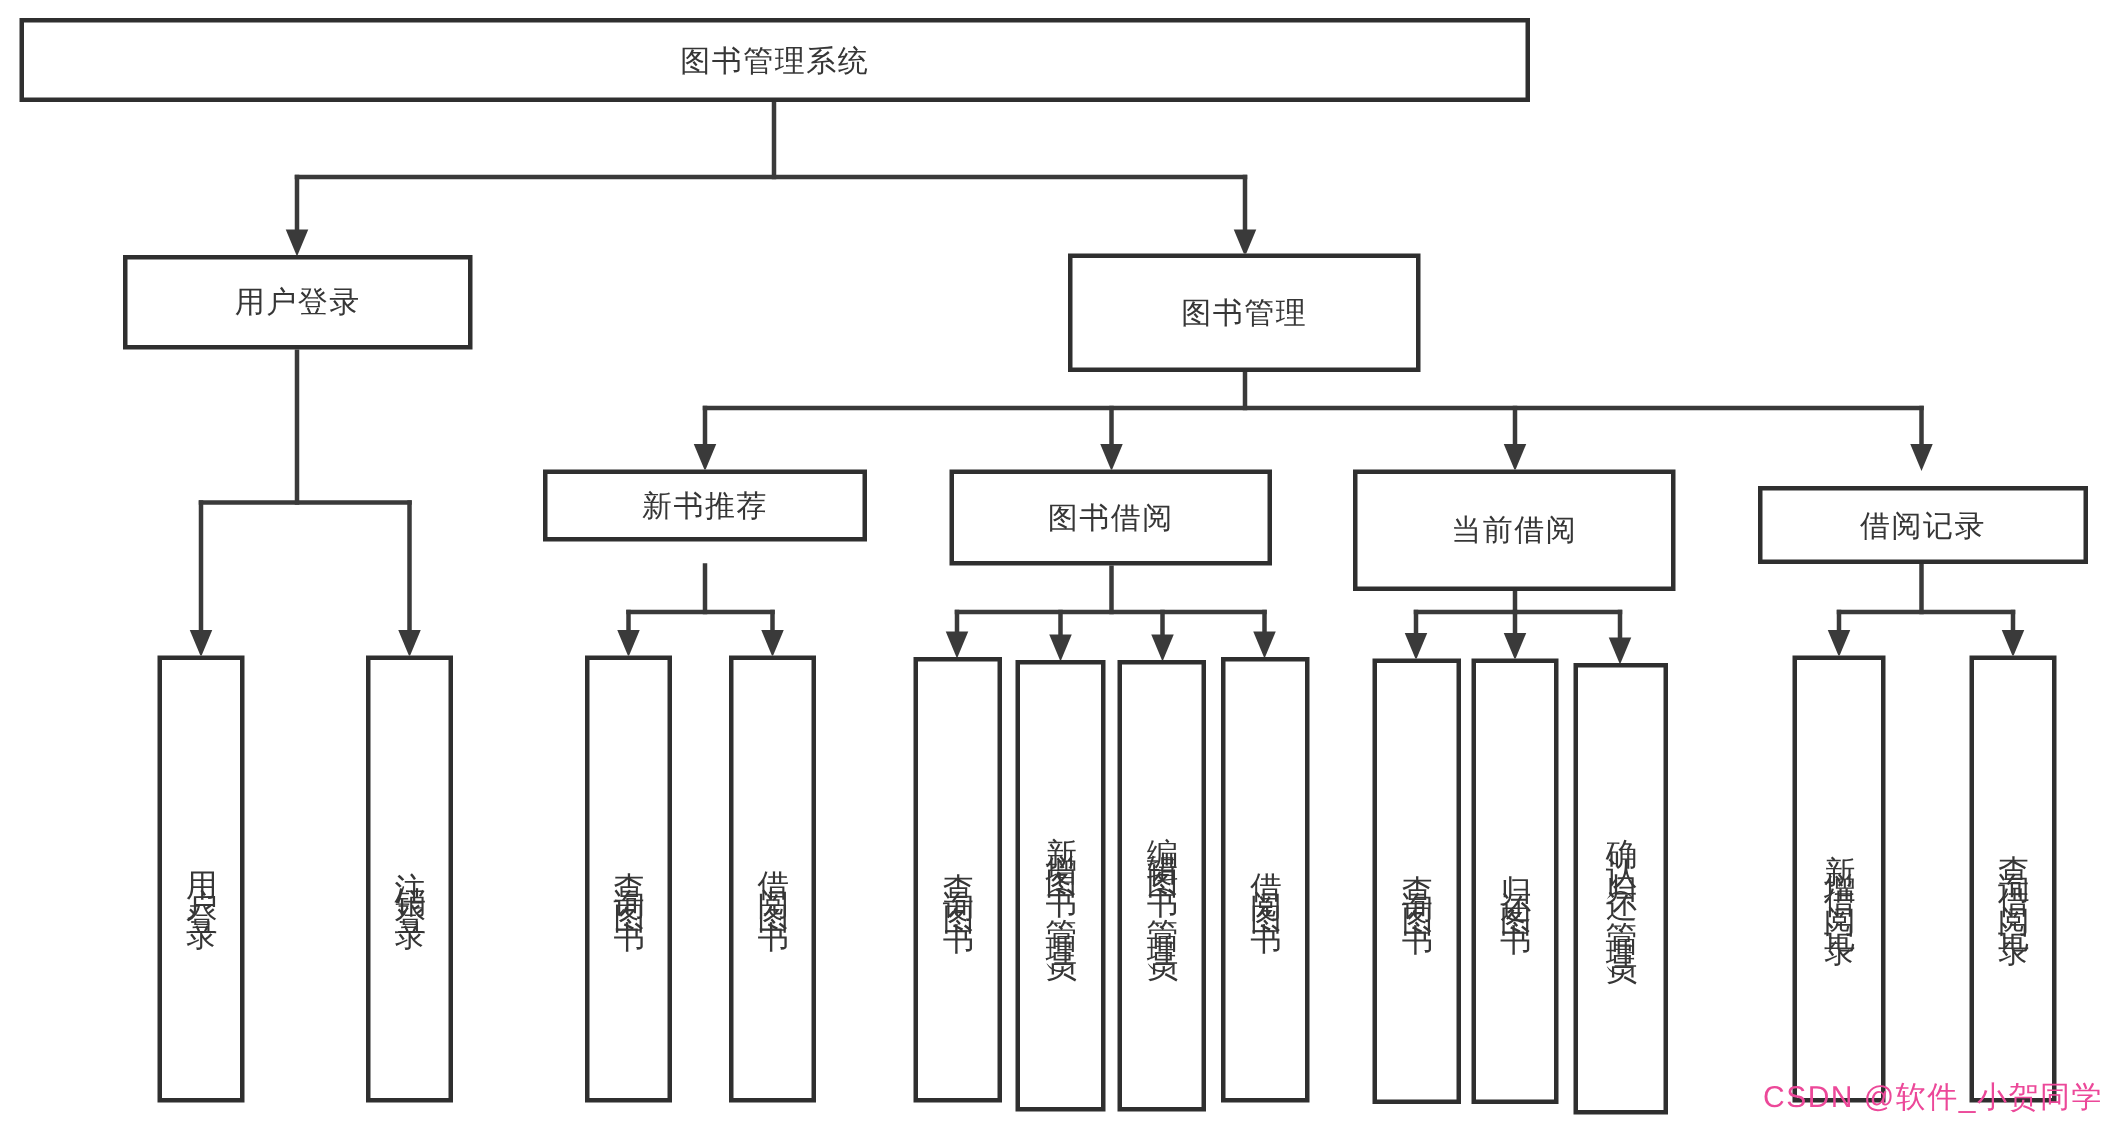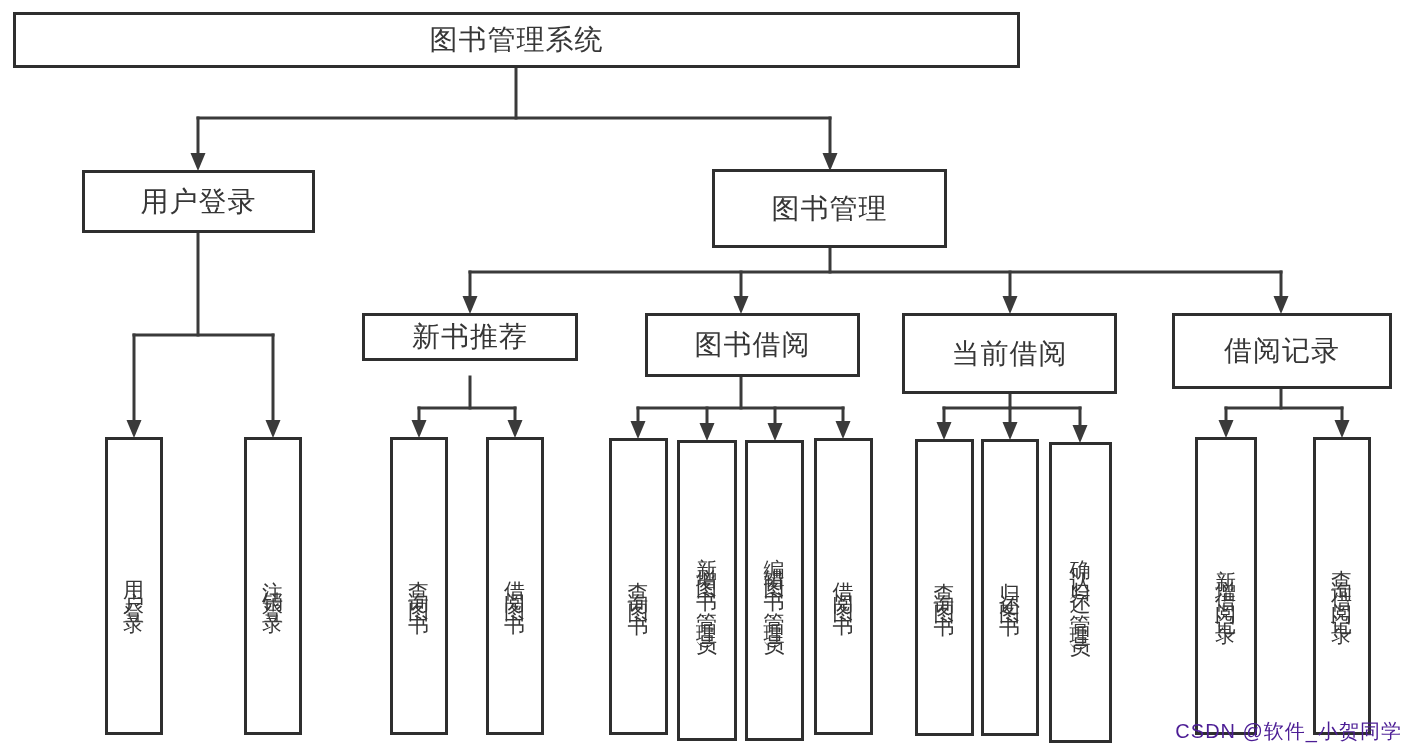--- a/index.html
+++ b/index.html
@@ -20,38 +20,38 @@
     position: absolute;
     background: #ffffff;
     border: 3px solid #2f2f2f;
     box-sizing: border-box;
     display: flex;
     align-items: center;
     justify-content: center;
     color: #363636;
   }
   .hbox {
-    font-size: 28px;
+    font-size: 20px;
     letter-spacing: 1px;
     white-space: nowrap;
   }
   .vbox {
     writing-mode: vertical-rl;
     text-orientation: mixed;
     font-size: 21px;
     letter-spacing: 11px;
     line-height: 1;
   }
   .watermark {
     position: absolute;
     right: 3px;
     top: 718px;
     font-size: 20px;
     letter-spacing: 1px;
-    color: #4c1d95;
+    color: #ec4899;
     white-space: nowrap;
     z-index: 5;
   }
 </style>
 </head>
 <body>
 
 <div class="stage">
 
   <svg class="connectors" width="1405" height="747" viewBox="0 0 1405 747" xmlns="http://www.w3.org/2000/svg">
@@ -143,23 +143,23 @@
       <polygon points="1342,438 1334.5,420 1349.5,420"></polygon>
     </g>
   </svg>
 
   <div class="node hbox" style="left:13px; top:12px; width:1007px; height:56px;">图书管理系统</div>
 
   <div class="node hbox" style="left:82px; top:170px; width:233px; height:63px;">用户登录</div>
   <div class="node hbox" style="left:712px; top:169px; width:235px; height:79px;">图书管理</div>
 
   <div class="node hbox" style="left:362px; top:313px; width:216px; height:48px;">新书推荐</div>
-  <div class="node hbox" style="left:633px; top:313px; width:215px; height:64px;margin-left:12px;">图书借阅</div>
+  <div class="node hbox" style="left:633px; top:313px; width:215px; height:64px;">图书借阅</div>
   <div class="node hbox" style="left:902px; top:313px; width:215px; height:81px;">当前借阅</div>
-  <div class="node hbox" style="left:1172px; top:313px; width:220px; height:76px;">借阅记录</div>
+  <div class="node hbox" style="left:1172px; top:324px; width:220px; height:52px;">借阅记录</div>
 
   <div class="node vbox" style="left:105px; top:437px; width:58px; height:298px;">用户登录</div>
   <div class="node vbox" style="left:244px; top:437px; width:58px; height:298px;">注销登录</div>
 
   <div class="node vbox" style="left:390px; top:437px; width:58px; height:298px;">查询图书</div>
   <div class="node vbox" style="left:486px; top:437px; width:58px; height:298px;">借阅图书</div>
 
   <div class="node vbox" style="left:609px; top:438px; width:59px; height:297px;">查询图书</div>
   <div class="node vbox" style="left:677px; top:440px; width:60px; height:301px;">新增图书（管理员）</div>
   <div class="node vbox" style="left:745px; top:440px; width:59px; height:301px;">编辑图书（管理员）</div>

